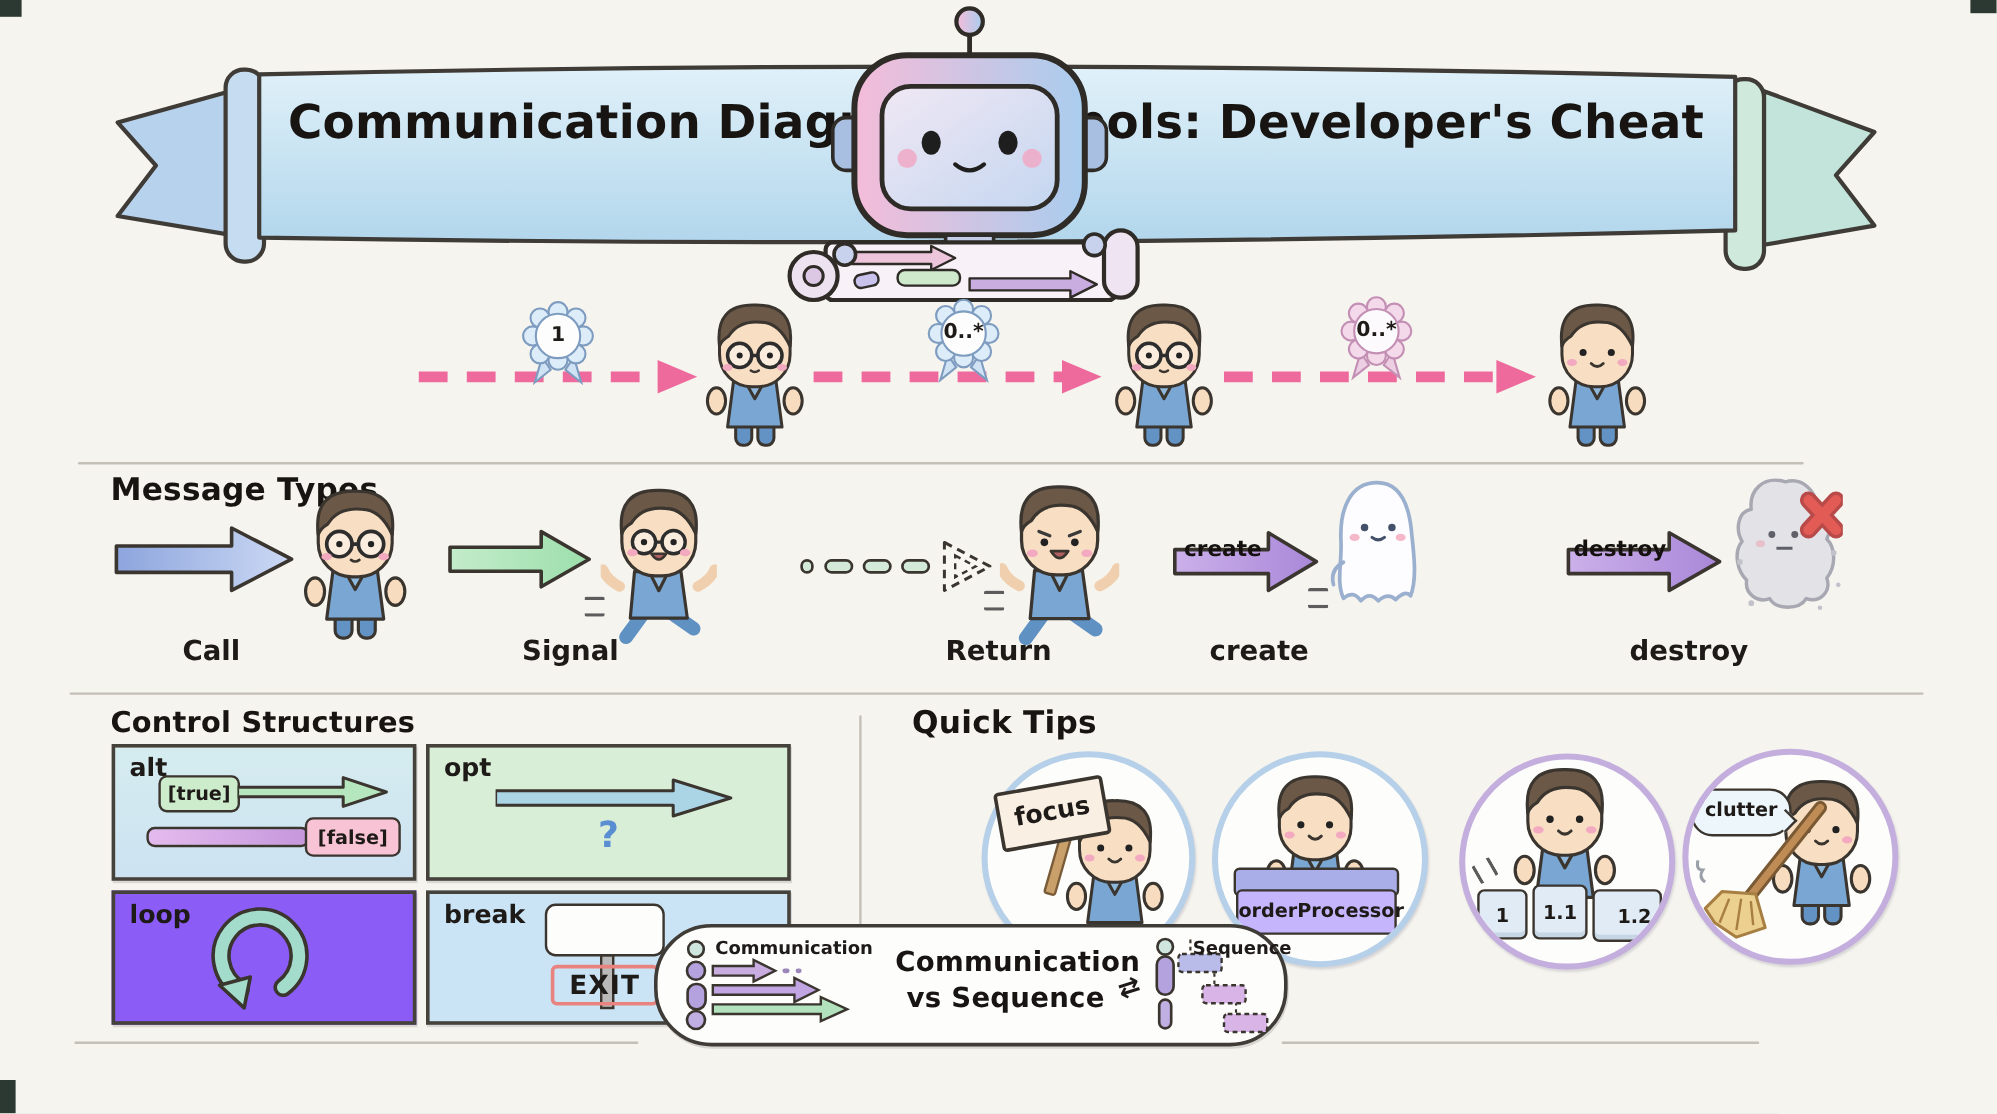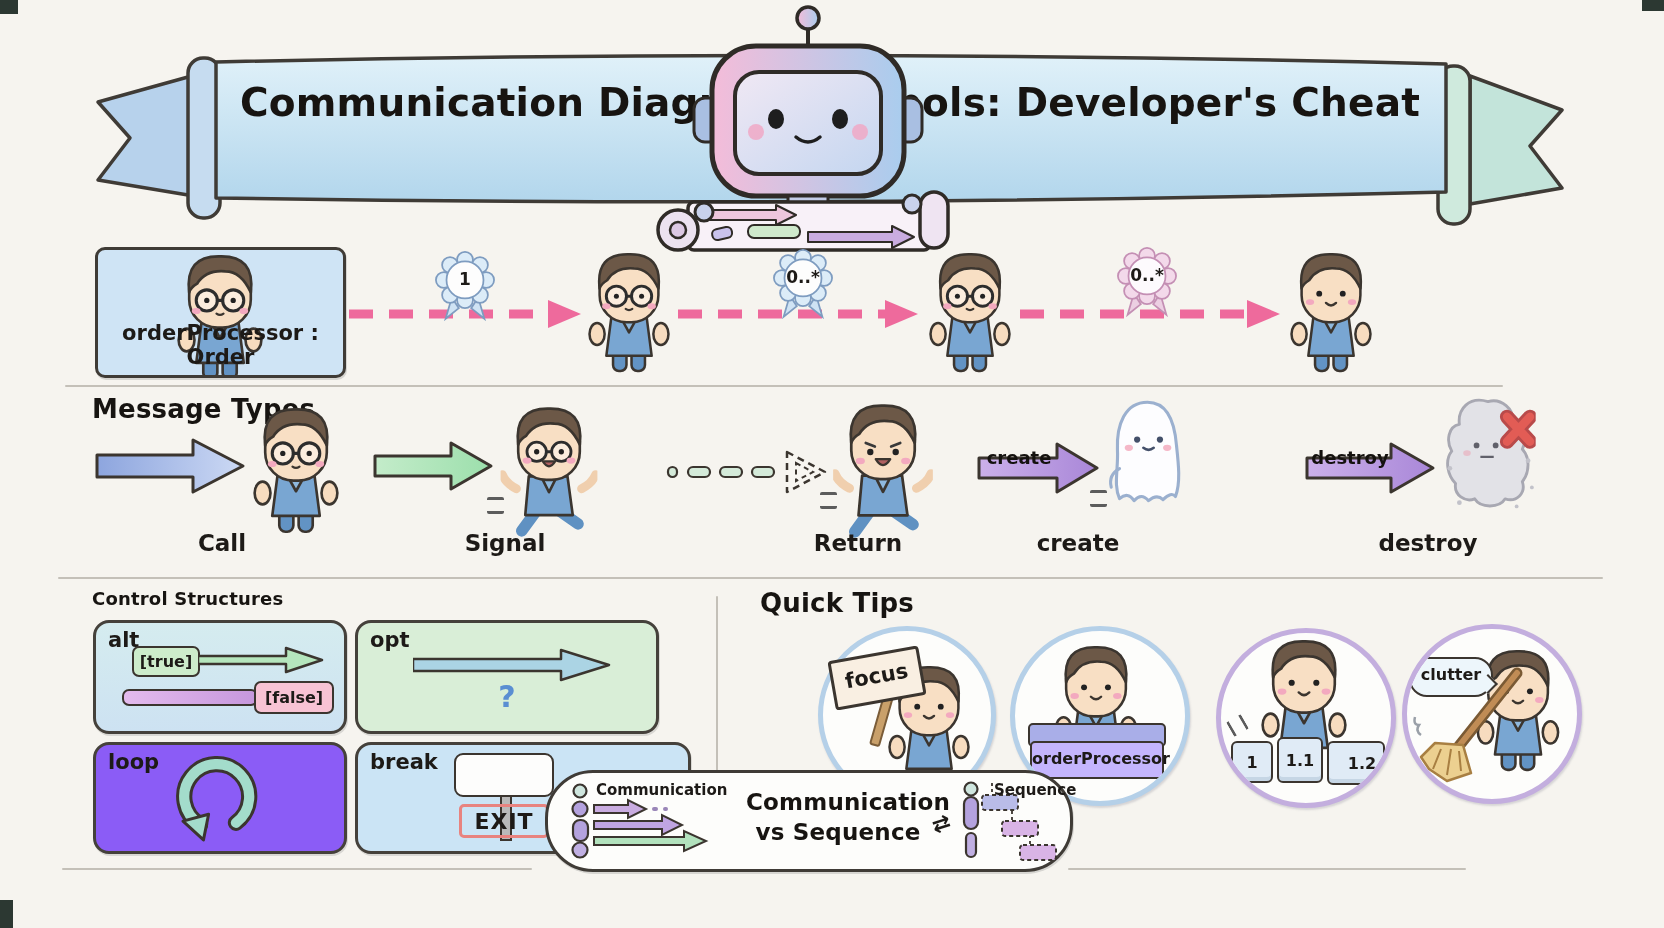--- a/index.html
+++ b/index.html
@@ -4,22 +4,22 @@
 <style>
   html,body{margin:0;padding:0;background:#e8e6e1;}
   .stage{position:relative;width:1664px;height:928px;background:#f6f4ef;overflow:hidden;
          font-family:"DejaVu Sans", sans-serif;color:#1d1a17;}
   .abs{position:absolute;}
   .b{font-weight:700;}
   .hd{font-weight:700;color:#171411;letter-spacing:.2px;}
   .center{text-align:center;}
   .corner{background:#2c3832;}
   .divider{background:#b3afa6;opacity:.75;border-radius:2px;}
-  .msg-label{font-size:23px;font-weight:700;text-align:center;width:140px;}
-  .ctrl-box{border:3px solid #45413b;border-radius:16px;box-shadow:1px 2px 0 rgba(90,90,90,.18);}
+  .msg-label{font-size:23px;font-weight:700;width:140px;}
+  .ctrl-box{border:3px solid #45413b;border-radius:0;box-shadow:1px 2px 0 rgba(90,90,90,.18);}
   .ctrl-label{font-size:21px;font-weight:700;position:absolute;left:12px;top:5px;}
   .pill-guard{border:2.5px solid #3b352f;border-radius:7px;font-weight:700;font-size:16px;
               display:flex;align-items:center;justify-content:center;}
   .tip-circle{border-radius:50%;background:#fdfdfb;box-shadow:1px 2px 2px rgba(120,120,140,.25);}
   .mm{width:17px;height:11px;border-top:3.5px solid #5c5c5c;border-bottom:3.5px solid #5c5c5c;border-radius:2px;}
   .badge-text{font-size:17px;font-weight:700;text-align:center;}
   .arrow-word{font-size:18px;font-weight:700;color:#14110e;text-align:center;}
   .cube{background:#e0ebf6;border:2.5px solid #3b352f;border-radius:6px;font-weight:700;font-size:16px;
         display:flex;align-items:center;justify-content:center;box-shadow:inset 0 -4px 0 rgba(120,150,180,.25);}
   .mini-label{font-size:15px;font-weight:700;}
@@ -247,26 +247,20 @@
         <rect x="64" y="224" width="20" height="11" rx="5" fill="#c9c2ec" stroke-width="2" transform="rotate(-12 74 229)"></rect>
         <rect x="100" y="221" width="52" height="13" rx="6" fill="#cfe9cc" stroke-width="2"></rect>
         <polygon points="160,228 244,228 244,222 266,233 244,244 244,238 160,238" fill="#c9ace0" stroke-width="2"></polygon>
         <circle cx="56" cy="208" r="9" fill="#c9d2ec" stroke-width="3"></circle>
         <circle cx="264" cy="200" r="9" fill="#c9d2ec" stroke-width="3"></circle>
       </g>
     </g>
   </svg>
 
 
-  <div class="abs" style="left:95px;top:247px;width:245px;height:125px;background:#cfe4f5;border:3px solid #3f3b36;border-radius:10px;overflow:hidden;box-shadow:1px 2px 0 rgba(90,90,90,.2);">
-    <svg class="abs" style="left:78px;top:2px" width="88" height="132" viewBox="0 0 100 150">
-        <use href="#chibi-g"></use>
-      </svg>
-    <div class="abs b center" style="left:0;right:0;bottom:6px;font-size:21px;">orderProcessor : Order</div>
-  </div>
 
   <svg class="abs" style="left:345px;top:298px" width="238" height="32" viewBox="0 0 238 32">
     <line x1="4" y1="16" x2="203" y2="16" stroke="#ee6a9c" stroke-width="9" stroke-dasharray="24 16"></line>
     <polygon points="203,2 236,16 203,30" fill="#ee6a9c"></polygon>
   </svg>
   <svg class="abs" style="left:674px;top:298px" width="246" height="32" viewBox="0 0 246 32">
     <line x1="4" y1="16" x2="211" y2="16" stroke="#ee6a9c" stroke-width="9" stroke-dasharray="24 16"></line>
     <polygon points="211,2 244,16 211,30" fill="#ee6a9c"></polygon>
   </svg>
   <svg class="abs" style="left:1016px;top:298px" width="266" height="32" viewBox="0 0 266 32">
@@ -348,21 +342,21 @@
     <polygon points="2,18 86,18 86,4 128,28 86,52 86,38 2,38" fill="url(#gPurple)" stroke="#3b352f" stroke-width="3" stroke-linejoin="round"></polygon>
   </svg>
   <div class="abs arrow-word" style="left:1311px;top:447px;width:78px;">destroy</div>
   <svg class="abs" style="left:1438px;top:392px" width="100" height="124" viewBox="0 0 100 130">
       <use href="#ghost-d"></use>
     </svg>
   <div class="abs msg-label" style="left:1358px;top:530px;">destroy</div>
 
   <div class="abs divider" style="left:58px;top:577px;width:1545px;height:2px;"></div>
 
-  <div class="abs hd" style="left:92px;top:588px;font-size:18px;text-align:right;">Control Structures</div>
+  <div class="abs hd" style="left:92px;top:588px;font-size:24px;text-align:right;">Control Structures</div>
 
   <div class="abs ctrl-box" style="left:93px;top:620px;width:248px;height:108px;background:linear-gradient(180deg,#d5ecef,#cde2f2);">
     <div class="ctrl-label">alt</div>
     <div class="abs pill-guard" style="left:36px;top:23px;width:64px;height:27px;background:#cdeccb;">[true]</div>
     <svg class="abs" style="left:102px;top:23px" width="128" height="28" viewBox="0 0 128 28">
       <polygon points="0,10 88,10 88,2 124,14 88,26 88,18 0,18" fill="#b5e6bd" stroke="#3b352f" stroke-width="2.5" stroke-linejoin="round"></polygon>
     </svg>
     <div class="abs" style="left:26px;top:66px;width:132px;height:13px;background:linear-gradient(90deg,#e4bbee,#c697dc);border:2px solid #3b352f;border-radius:7px;"></div>
     <div class="abs pill-guard" style="left:158px;top:58px;width:76px;height:29px;background:#f8c3d4;">[false]</div>
   </div>
@@ -375,21 +369,21 @@
     <div class="abs b center" style="left:0;right:0;top:56px;color:#5a8ed2;font-size:30px;">?</div>
   </div>
 
   <div class="abs ctrl-box" style="left:93px;top:742px;width:248px;height:106px;background:#8b5cf6;">
     <div class="ctrl-label">loop</div>
     <svg class="abs" style="left:74px;top:6px" width="96" height="94" viewBox="0 0 110 110">
         <use href="#loop-icon"></use>
       </svg>
   </div>
 
-  <div class="abs ctrl-box" style="left:355px;top:742px;width:298px;height:106px;background:#cbe4f5;padding-left:32px;">
+  <div class="abs ctrl-box" style="left:355px;top:742px;width:298px;height:106px;background:#cbe4f5;">
     <div class="ctrl-label">break</div>
     <div class="abs" style="left:142px;top:50px;width:8px;height:42px;background:#b9b9b9;border:2px solid #3b352f;"></div>
     <div class="abs" style="left:96px;top:8px;width:100px;height:44px;background:#fdfdfc;border:2.5px solid #3b352f;border-radius:9px;padding:3px;box-sizing:border-box;">
       <div style="width:100%;height:100%;border:3px solid #e8837f;border-radius:5px;box-sizing:border-box;display:flex;align-items:center;justify-content:center;font-weight:700;font-size:22px;letter-spacing:1px;margin-top:46px;">EXIT</div>
     </div>
   </div>
 
   <div class="abs divider" style="left:716px;top:596px;width:2px;height:198px;"></div>
 
   <div class="abs hd" style="left:760px;top:588px;font-size:26px;">Quick Tips</div>

